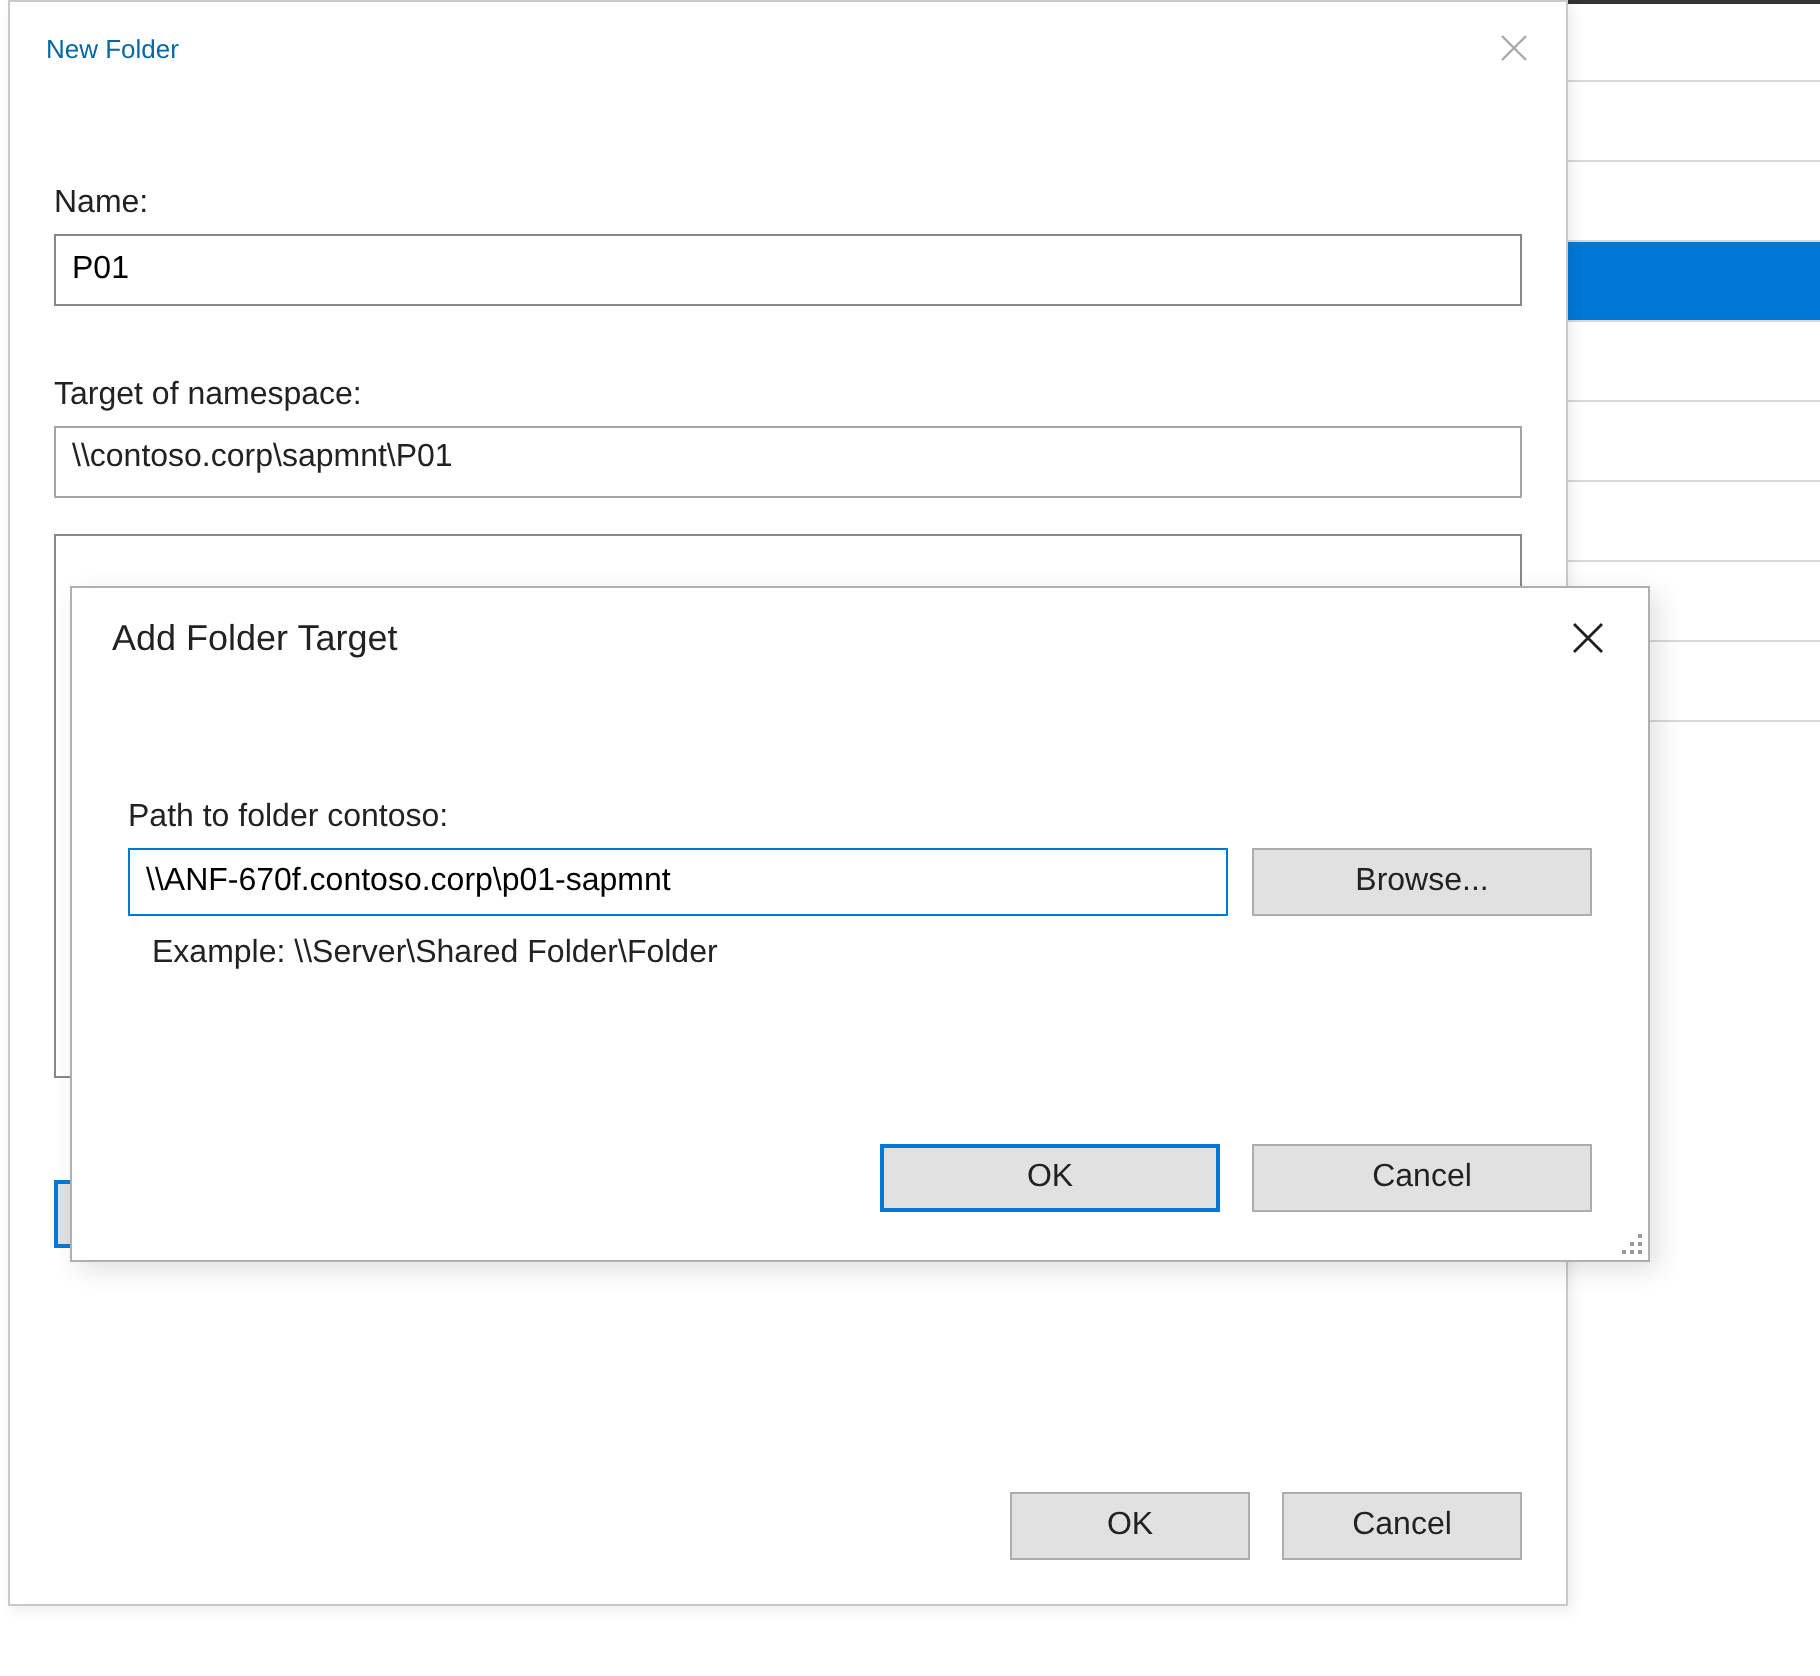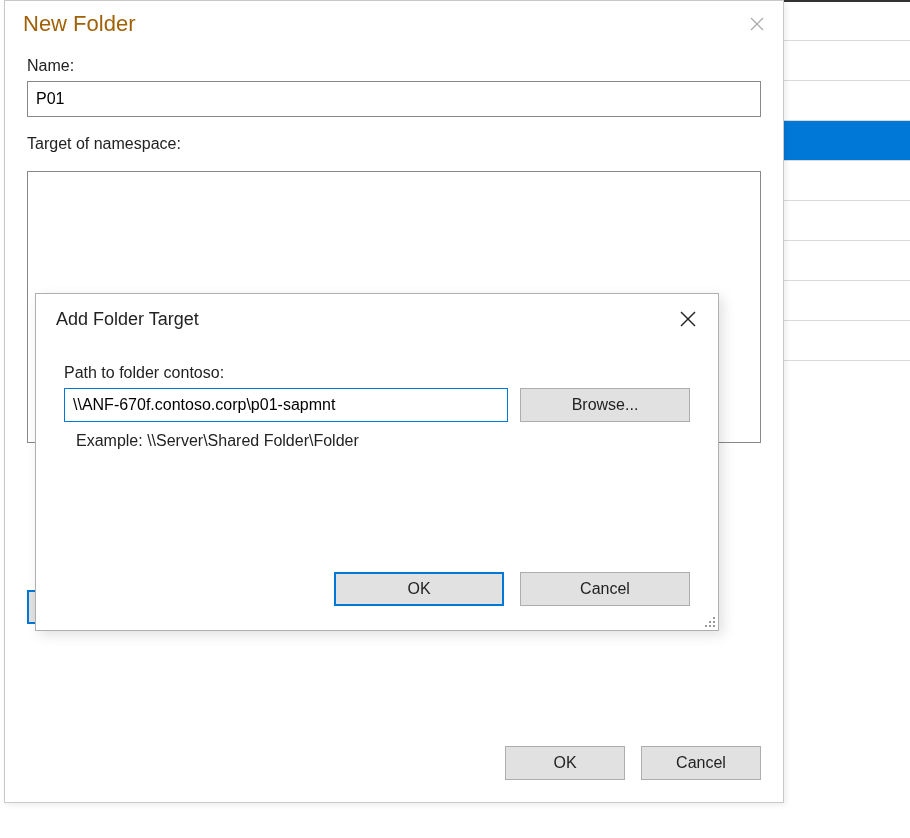--- a/index.html
+++ b/index.html
@@ -52,22 +52,22 @@
       background: #ffffff;
       border: 1px solid #c9c9c9;
       box-shadow: 2px 2px 6px rgba(0,0,0,0.08);
     }
     .dlg-newfolder .titlebar {
       height: 46px;
       display: flex;
       align-items: center;
       justify-content: space-between;
       padding: 0 14px 0 18px;
-      color: #a16207;
-      font-size: 22px;
+      color: #0369a1;
+      font-size: 13px;
     }
     .titlebar .close-x {
       width: 24px;
       height: 24px;
       display: flex;
       align-items: center;
       justify-content: center;
       font-size: 18px;
       color: #aaa;
       cursor: default;
@@ -76,20 +76,21 @@
 
     .dlg-newfolder .content {
       padding: 10px 22px 0 22px;
     }
     .field-block { margin-bottom: 18px; }
     .label {
       color: #222;
       font-size: 16px;
       margin-bottom: 6px;
       display: block;
+      margin-top: 36px;
     }
     .text-input {
       width: 100%;
       height: 36px;
       border: 1px solid #888;
       padding: 4px 8px;
       font-family: inherit;
       font-size: 16px;
       background: #fff;
       outline: none;
@@ -140,21 +141,21 @@
       height: 34px;
       border: 2px solid #0078d7;
       background: #e1e1e1;
     }
 
     
     .dlg-addtarget {
       position: absolute;
       left: 35px;
       top: 293px;
-      width: 684px;
+      width: 790px;
       height: 338px;
       background: #fff;
       border: 1px solid #b0b0b0;
       box-shadow: 4px 4px 12px rgba(0,0,0,0.12);
     }
     .dlg-addtarget .titlebar2 {
       height: 50px;
       display: flex;
       align-items: center;
       justify-content: space-between;
@@ -253,20 +254,21 @@
       </svg>
     </span>
   </div>
   <div class="content">
     <div class="field-block">
       <label class="label">Name:</label>
       <input class="text-input" type="text" value="P01" style="">
     </div>
     <div class="field-block">
       <label class="label">Target of namespace:</label>
+      <div class="readonly-box">\\contoso.corp\sapmnt\P01</div>
     </div>
     <div class="field-block" style="margin-bottom:8px">
       <div class="targets-list"></div>
     </div>
   </div>
 
   <div class="add-partial-btn"></div>
 
   <div class="newfolder-buttons">
     <button class="btn">OK</button>

